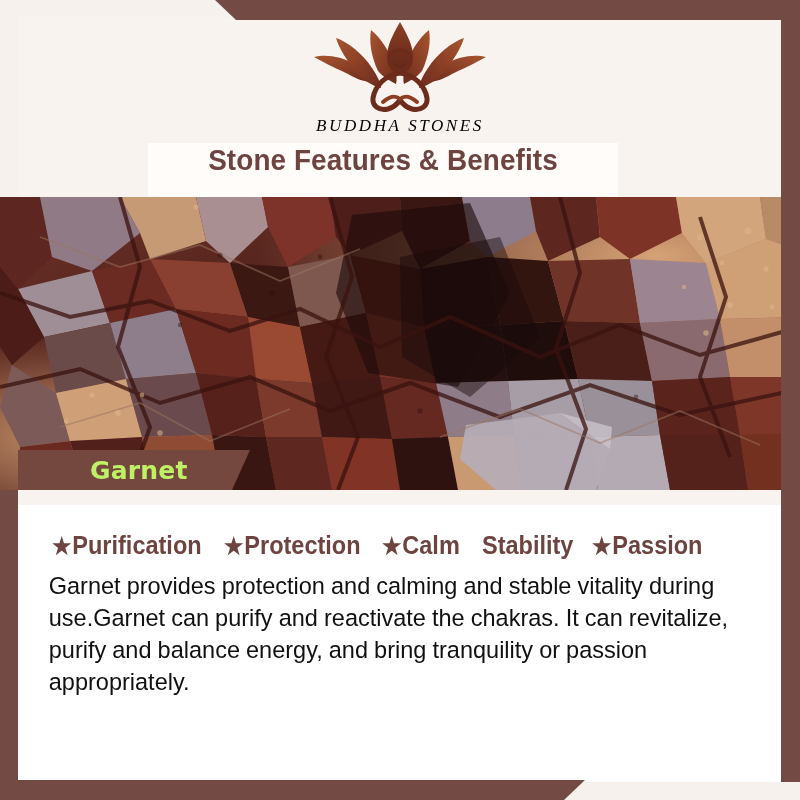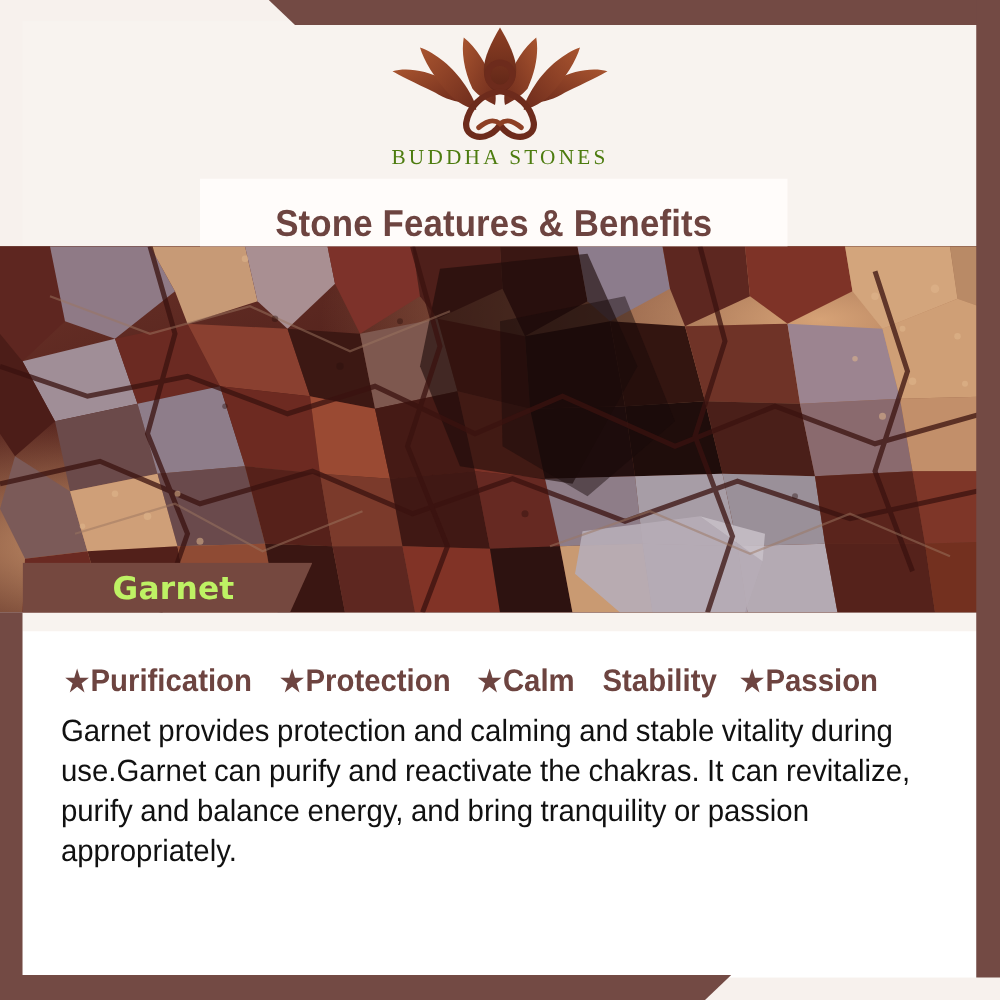--- a/index.html
+++ b/index.html
@@ -92,35 +92,36 @@
   .logo-mark {
     display: block;
     margin: 0 auto;
   }
   .logo-word {
     display: block;
     margin-top: 2px;
     font-family: "Liberation Serif", serif;
     font-size: 17px;
     letter-spacing: 2.6px;
-    color: #4d7c0f;
+    color: #000000;
     text-align: center;
+    font-style: italic;
   }
 
   
   .title-plaque {
     position: absolute;
-    left: 160px;
+    left: 148px;
     top: 143px;
     width: 470px;
     height: 54px;
     background: #fffcfa;
     z-index: 4;
     display: flex;
-    align-items: flex-end;
+    align-items: flex-start;
     justify-content: center;
   }
   .title-text {
     font-family: "Liberation Sans Narrow", "Liberation Sans", sans-serif;
     font-weight: bold;
     font-size: 30px;
     color: #6d4440;
     letter-spacing: 0.1px;
     transform: scaleX(0.93);
     white-space: nowrap;

